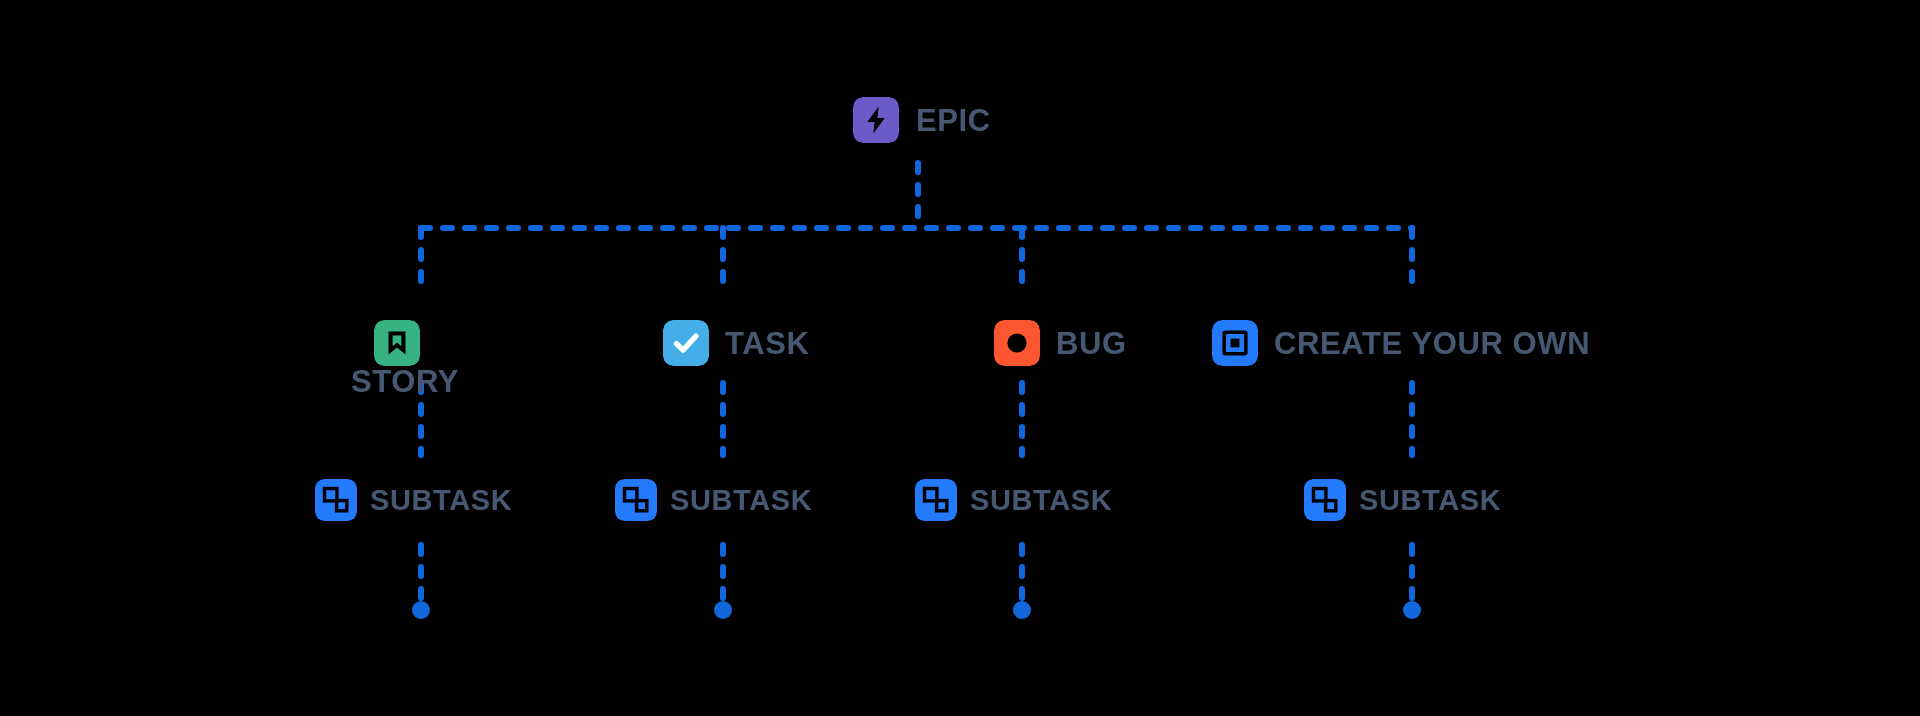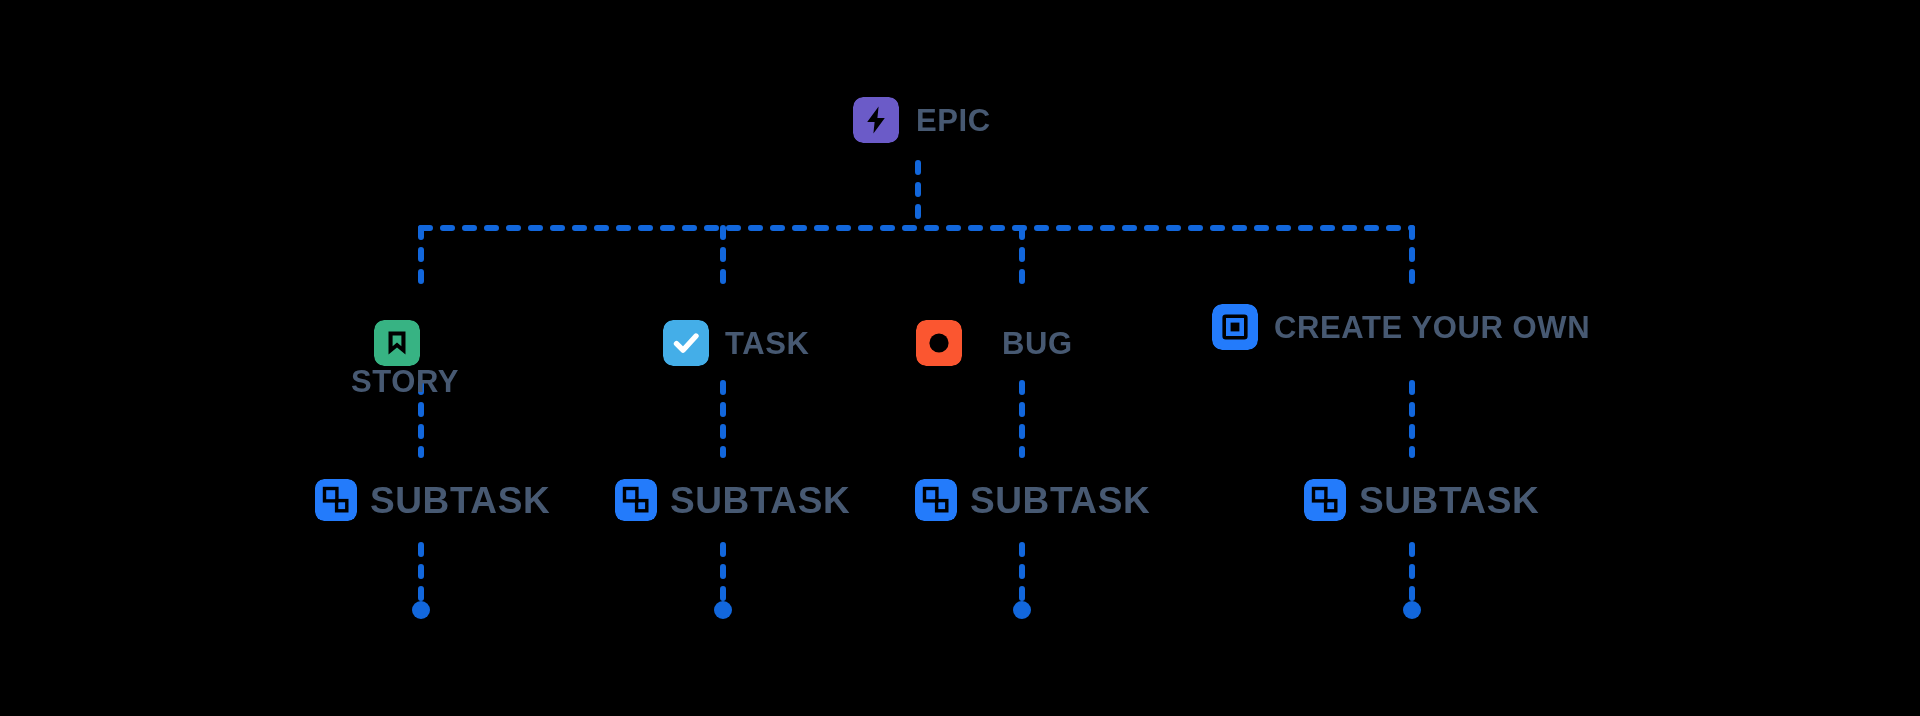--- a/index.html
+++ b/index.html
@@ -49,21 +49,21 @@
   .node .label {
     margin-left: 16px;
     font-size: 31px;
     font-weight: bold;
     letter-spacing: 0.6px;
     color: #475972;
     line-height: 1;
   }
   .node.epic .label { margin-left: 17px; }
   .node.sub .icon { width: 42px; height: 42px; border-radius: 9px; }
-  .node.sub .label { font-size: 37px; margin-left: 13px; }
+  .node.sub .label { font-size: 29px; margin-left: 13px; }
 </style>
 </head>
 <body>
 
 <div id="stage">
 
   <svg id="connectors" viewBox="0 0 1920 716" width="1920" height="716" aria-hidden="true">
     <g fill="none" stroke="#1267DC" stroke-width="6" stroke-linecap="round" stroke-dasharray="9 13">
 
       <path d="M918,163 L918,228"></path>
@@ -111,29 +111,29 @@
   </div>
 
   <div class="node" style="left:651px; top:320px;">
     <svg class="icon" viewBox="0 0 46 46">
       <rect x="0" y="0" width="46" height="46" rx="10" fill="#44AEE8"></rect>
       <path d="M13.5 23.6 L20.0 30.2 L33.0 16.0" fill="none" stroke="#FFFFFF" stroke-width="5.4" stroke-linecap="round" stroke-linejoin="round"></path>
     </svg>
     <span class="label">TASK</span>
   </div>
 
-  <div class="node" style="left:904px; top:320px;gap:24px;">
+  <div class="node" style="left:982px; top:320px;">
     <svg class="icon" viewBox="0 0 46 46">
       <rect x="0" y="0" width="46" height="46" rx="10" fill="#FB5630"></rect>
       <circle cx="23" cy="23" r="9.6" fill="#000000"></circle>
     </svg>
     <span class="label">BUG</span>
   </div>
 
-  <div class="node" style="left:1200px; top:304px;">
+  <div class="node" style="left:1200px; top:320px;">
     <svg class="icon" viewBox="0 0 46 46">
       <rect x="0" y="0" width="46" height="46" rx="10" fill="#237BFB"></rect>
       <rect x="12.2" y="12.2" width="21.6" height="21.6" rx="1.5" fill="none" stroke="#000000" stroke-width="3.6"></rect>
       <rect x="18.6" y="18.6" width="8.8" height="8.8" fill="#000000"></rect>
     </svg>
     <span class="label">CREATE YOUR OWN</span>
   </div>
 
   <div class="node sub" style="left:303px; top:479px;">
     <svg class="icon" viewBox="0 0 42 42">

